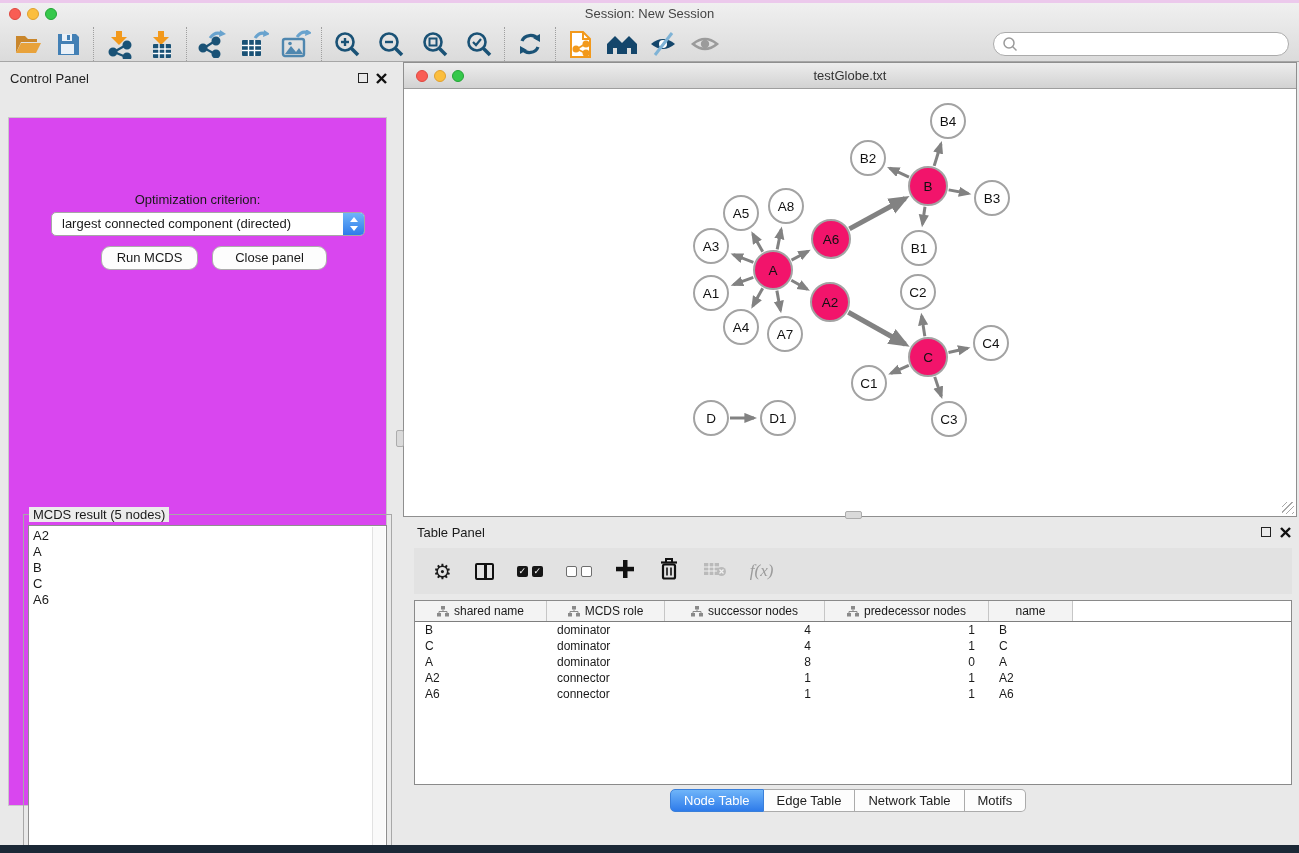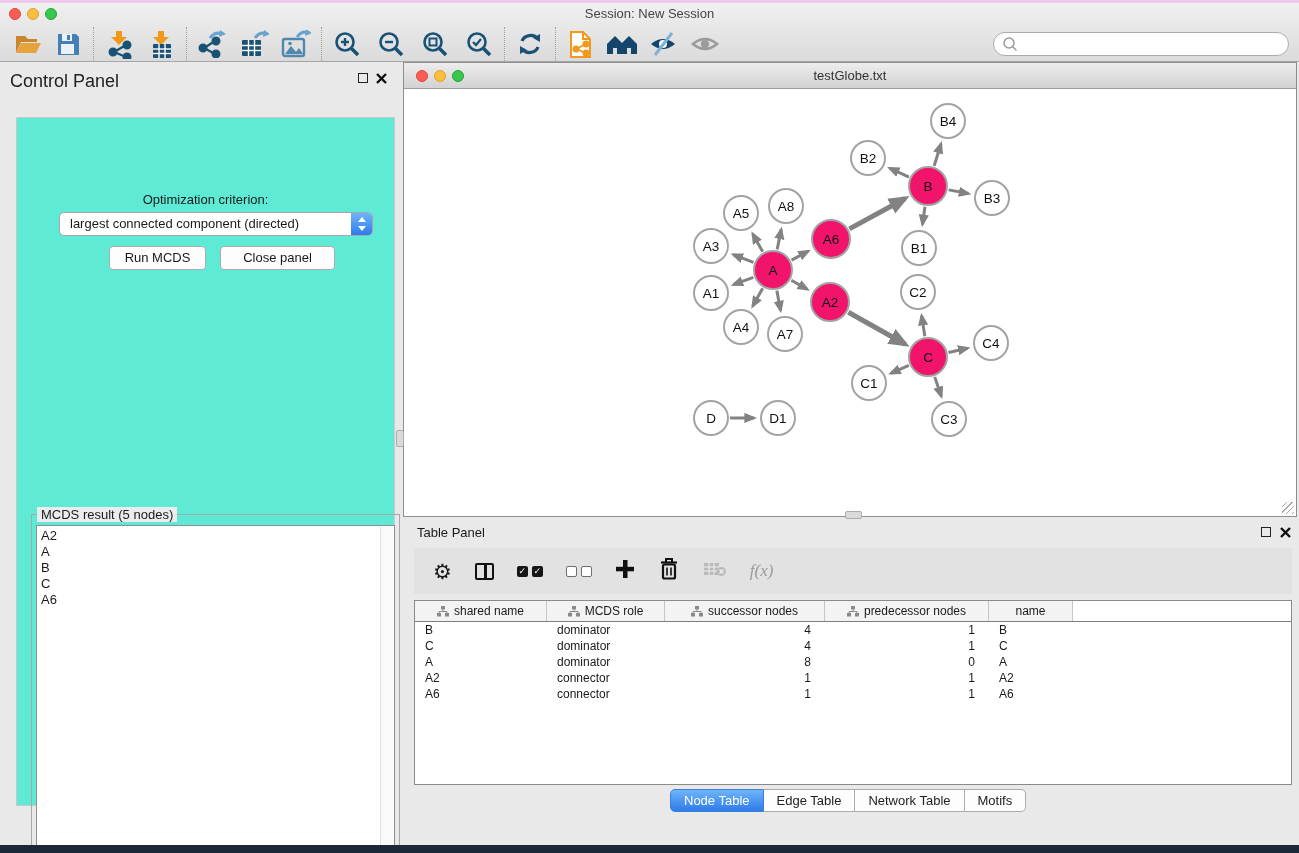--- a/index.html
+++ b/index.html
@@ -19,40 +19,40 @@
                font-size:13px; color:#454545; line-height:18px; }
   .main-toolbar { position:absolute; top:23px; left:0; right:0; height:36px;
                   display:flex; align-items:center; }
   .tbi { width:32px; height:32px; display:flex; align-items:center; justify-content:center; flex:none; }
   .tb-sep { width:1px; height:34px; border-left:1px dotted #9F9F9F; margin:0 9px; flex:none; }
   .searchbox { position:absolute; right:10px; top:6px; width:296px; height:24px; background:#fff;
                border:1px solid #ABABAB; border-radius:13px; display:flex; align-items:center; padding-left:8px; }
 
   
   .control-panel { position:absolute; left:0; top:62px; width:395px; height:756px; }
-  .cp-title { position:absolute; left:10px; top:9px; font-size:18px; color:#222; }
+  .cp-title { position:absolute; left:10px; top:9px; font-size:13px; color:#222; }
   .float-ico { position:absolute; width:10px; height:10px; border:1.5px solid #222; }
   .close-ico { position:absolute; width:11px; height:11px; }
   .cp-inner { position:absolute; left:8px; top:55px; width:379px; height:689px;
-              background:#5eead4; border:1px solid #C9C9C9;margin-left:8px; }
+              background:#d946ef; border:1px solid #C9C9C9; }
   .seg-tabs { display:flex; height:23px; }
   .seg-tab { font-size:13px; padding:0 13px; line-height:22px; background:#FDFDFD;
              border:1px solid #ABABAB; border-left:none; color:#222; white-space:nowrap; }
   .seg-tab:first-child { border-left:1px solid #ABABAB; border-radius:5px 0 0 5px; }
   .seg-tab:last-child { border-radius:0 5px 5px 0; }
   .seg-tab.selected { background:linear-gradient(#6FB5F9,#2E7BEA); color:#fff; border-color:#3A7FD9; }
   .cp-tabs { position:absolute; left:77px; top:33px; z-index:2; }
   .opt-label { position:absolute; top:74px; left:0; width:100%; text-align:center; font-size:13px; }
   .dropdown { position:absolute; left:42px; top:94px; width:314px; height:24px; background:#fff;
               border:1px solid #A6A6A6; border-radius:5px; font-size:13px; line-height:21px; padding-left:10px; }
   .stepper { position:absolute; right:0; top:0; bottom:0; width:21px;
              background:linear-gradient(#6FB5F9,#2E7BEA); border-radius:0 4px 4px 0;
              display:flex; align-items:center; justify-content:center; }
   .btn { position:absolute; height:24px; background:#FDFDFD; border:1px solid #ACACAC;
-         border-radius:4px; font-size:13px; text-align:center; line-height:21px; }
+         border-radius:9px; font-size:13px; text-align:center; line-height:21px; }
   .result-box { position:absolute; left:14px; top:396px; width:369px; height:341px; border:1px solid #A8A8A8; }
   .result-legend { position:absolute; top:-8px; left:5px; background:#ECECEC; padding:0 4px; font-size:13px; }
   .result-list { position:absolute; left:4px; right:4px; top:10px; bottom:4px; background:#fff;
                  border:1px solid #8F8F8F; font-size:13px; line-height:16px; padding:2px 0 0 4px; }
   .result-scroll { position:absolute; top:1px; right:1px; bottom:1px; width:13px; background:#FAFAFA;
                    border-left:1px solid #E2E2E2; }
 
   
   .net-window { position:absolute; left:403px; top:62px; width:894px; height:455px;
                 border:1px solid #8F8F8F; background:#fff; }

